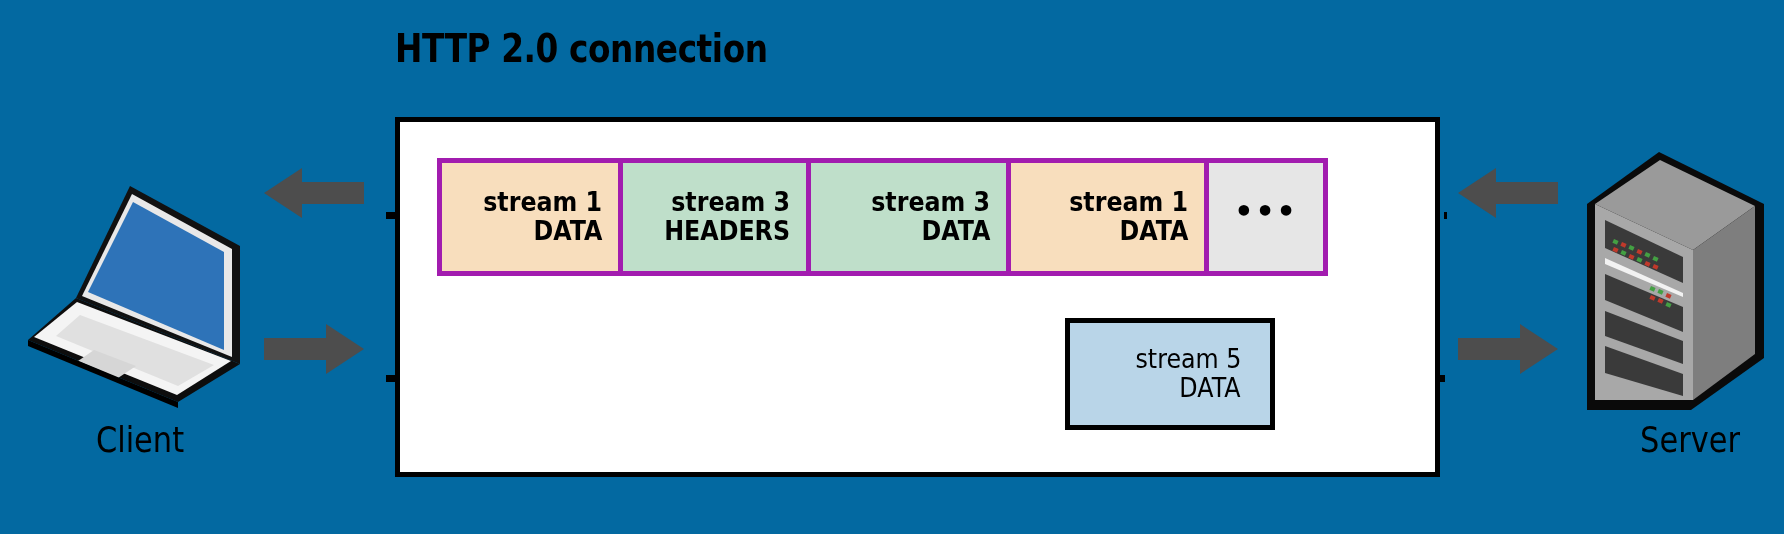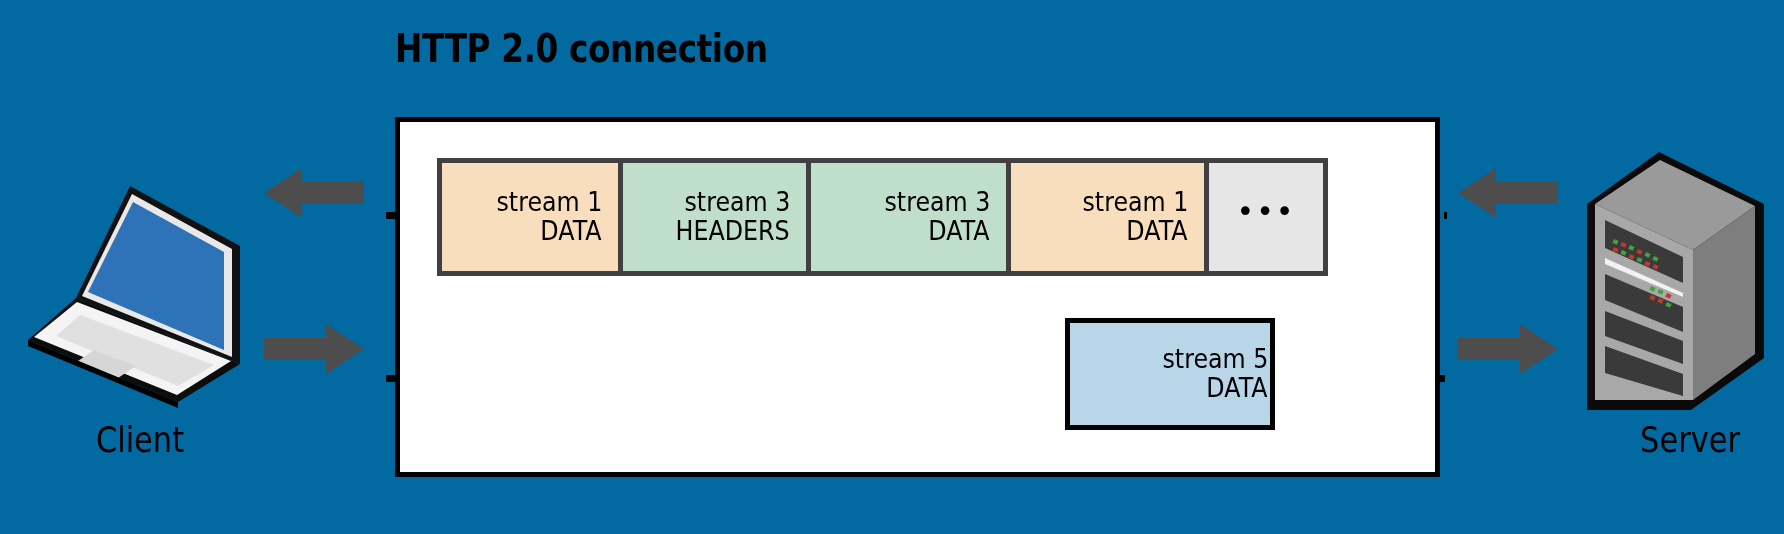--- a/index.html
+++ b/index.html
@@ -63,33 +63,34 @@
   #frame-strip {
     position: absolute;
     left: 437px;
     top: 158px;
     height: 118px;
     display: flex;
     align-items: stretch;
   }
   .frame {
     position: relative;
-    border: 5px solid #404040;
+    border: 5px solid #a21caf;
     box-sizing: border-box;
     margin-right: -5px;
     display: flex;
     flex-direction: column;
     justify-content: center;
     align-items: flex-end;
     padding: 0 16px 0 10px;
     color: #000000;
     font-family: "DejaVu Sans", sans-serif;
     font-size: 27px;
     line-height: 1.07;
     transform-origin: center;
+    font-weight: bold;
   }
   .frame .frame-line {
     display: block;
     white-space: nowrap;
     transform: scaleX(0.88);
     transform-origin: right center;
   }
   .frame.ellipsis {
     align-items: center;
     justify-content: center;
@@ -109,21 +110,21 @@
     left: 1065px;
     top: 318px;
     width: 210px;
     height: 112px;
     border: 5px solid #000000;
     box-sizing: border-box;
     display: flex;
     flex-direction: column;
     justify-content: center;
     align-items: flex-end;
-    padding: 0 2px 0 10px;
+    padding: 0 29px 0 10px;
     font-family: "DejaVu Sans", sans-serif;
     font-size: 27px;
     line-height: 1.07;
     color: #000000;
     z-index: 3;
   }
   #stream5-frame .frame-line {
     display: block;
     white-space: nowrap;
     transform: scaleX(0.88);

